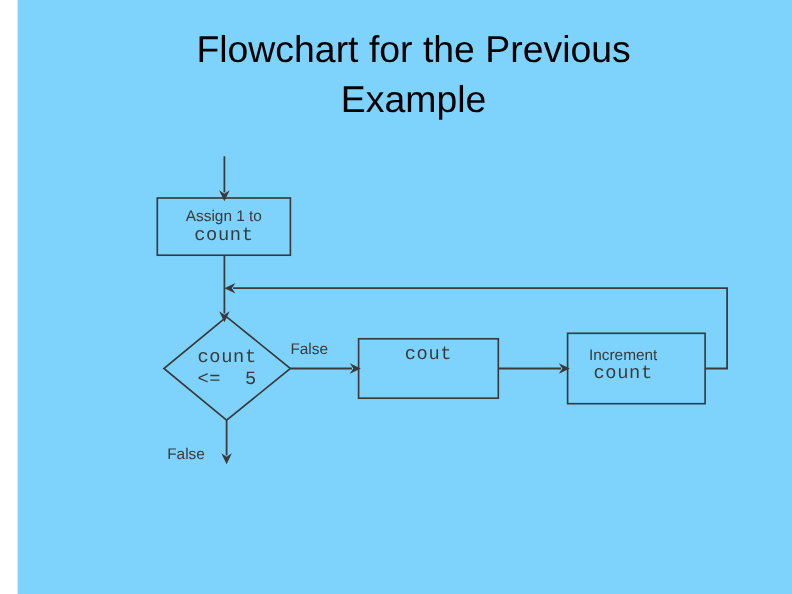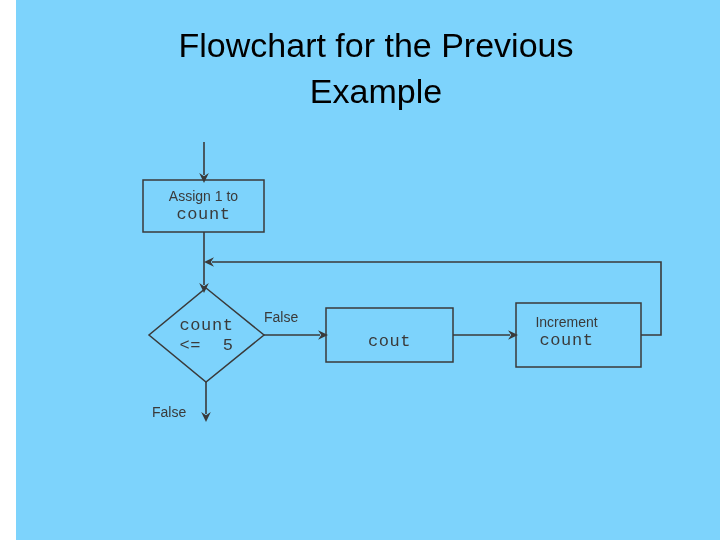--- a/index.html
+++ b/index.html
@@ -127,21 +127,21 @@
   <div class="node-label" style="left:127px; top:188px; width:121px;">
     <div class="lbl-sans">Assign 1 to</div>
     <div class="lbl-mono">count</div>
   </div>
 
   <div class="node-label" style="left:133px; top:316px; width:115px;">
     <div class="lbl-mono">count</div>
     <div class="lbl-mono" style="white-space:pre;">&lt;=  5</div>
   </div>
 
-  <div class="node-label" style="left:310px; top:332px; width:127px;">
+  <div class="node-label" style="left:310px; top:313px; width:127px;">
     <div class="lbl-mono">cout</div>
   </div>
 
   <div class="node-label" style="left:500px; top:314px; width:101px;">
     <div class="lbl-sans">Increment</div>
     <div class="lbl-mono">count</div>
   </div>
 
   <div class="edge-label" style="left:248px; top:309px;">False</div>
 

